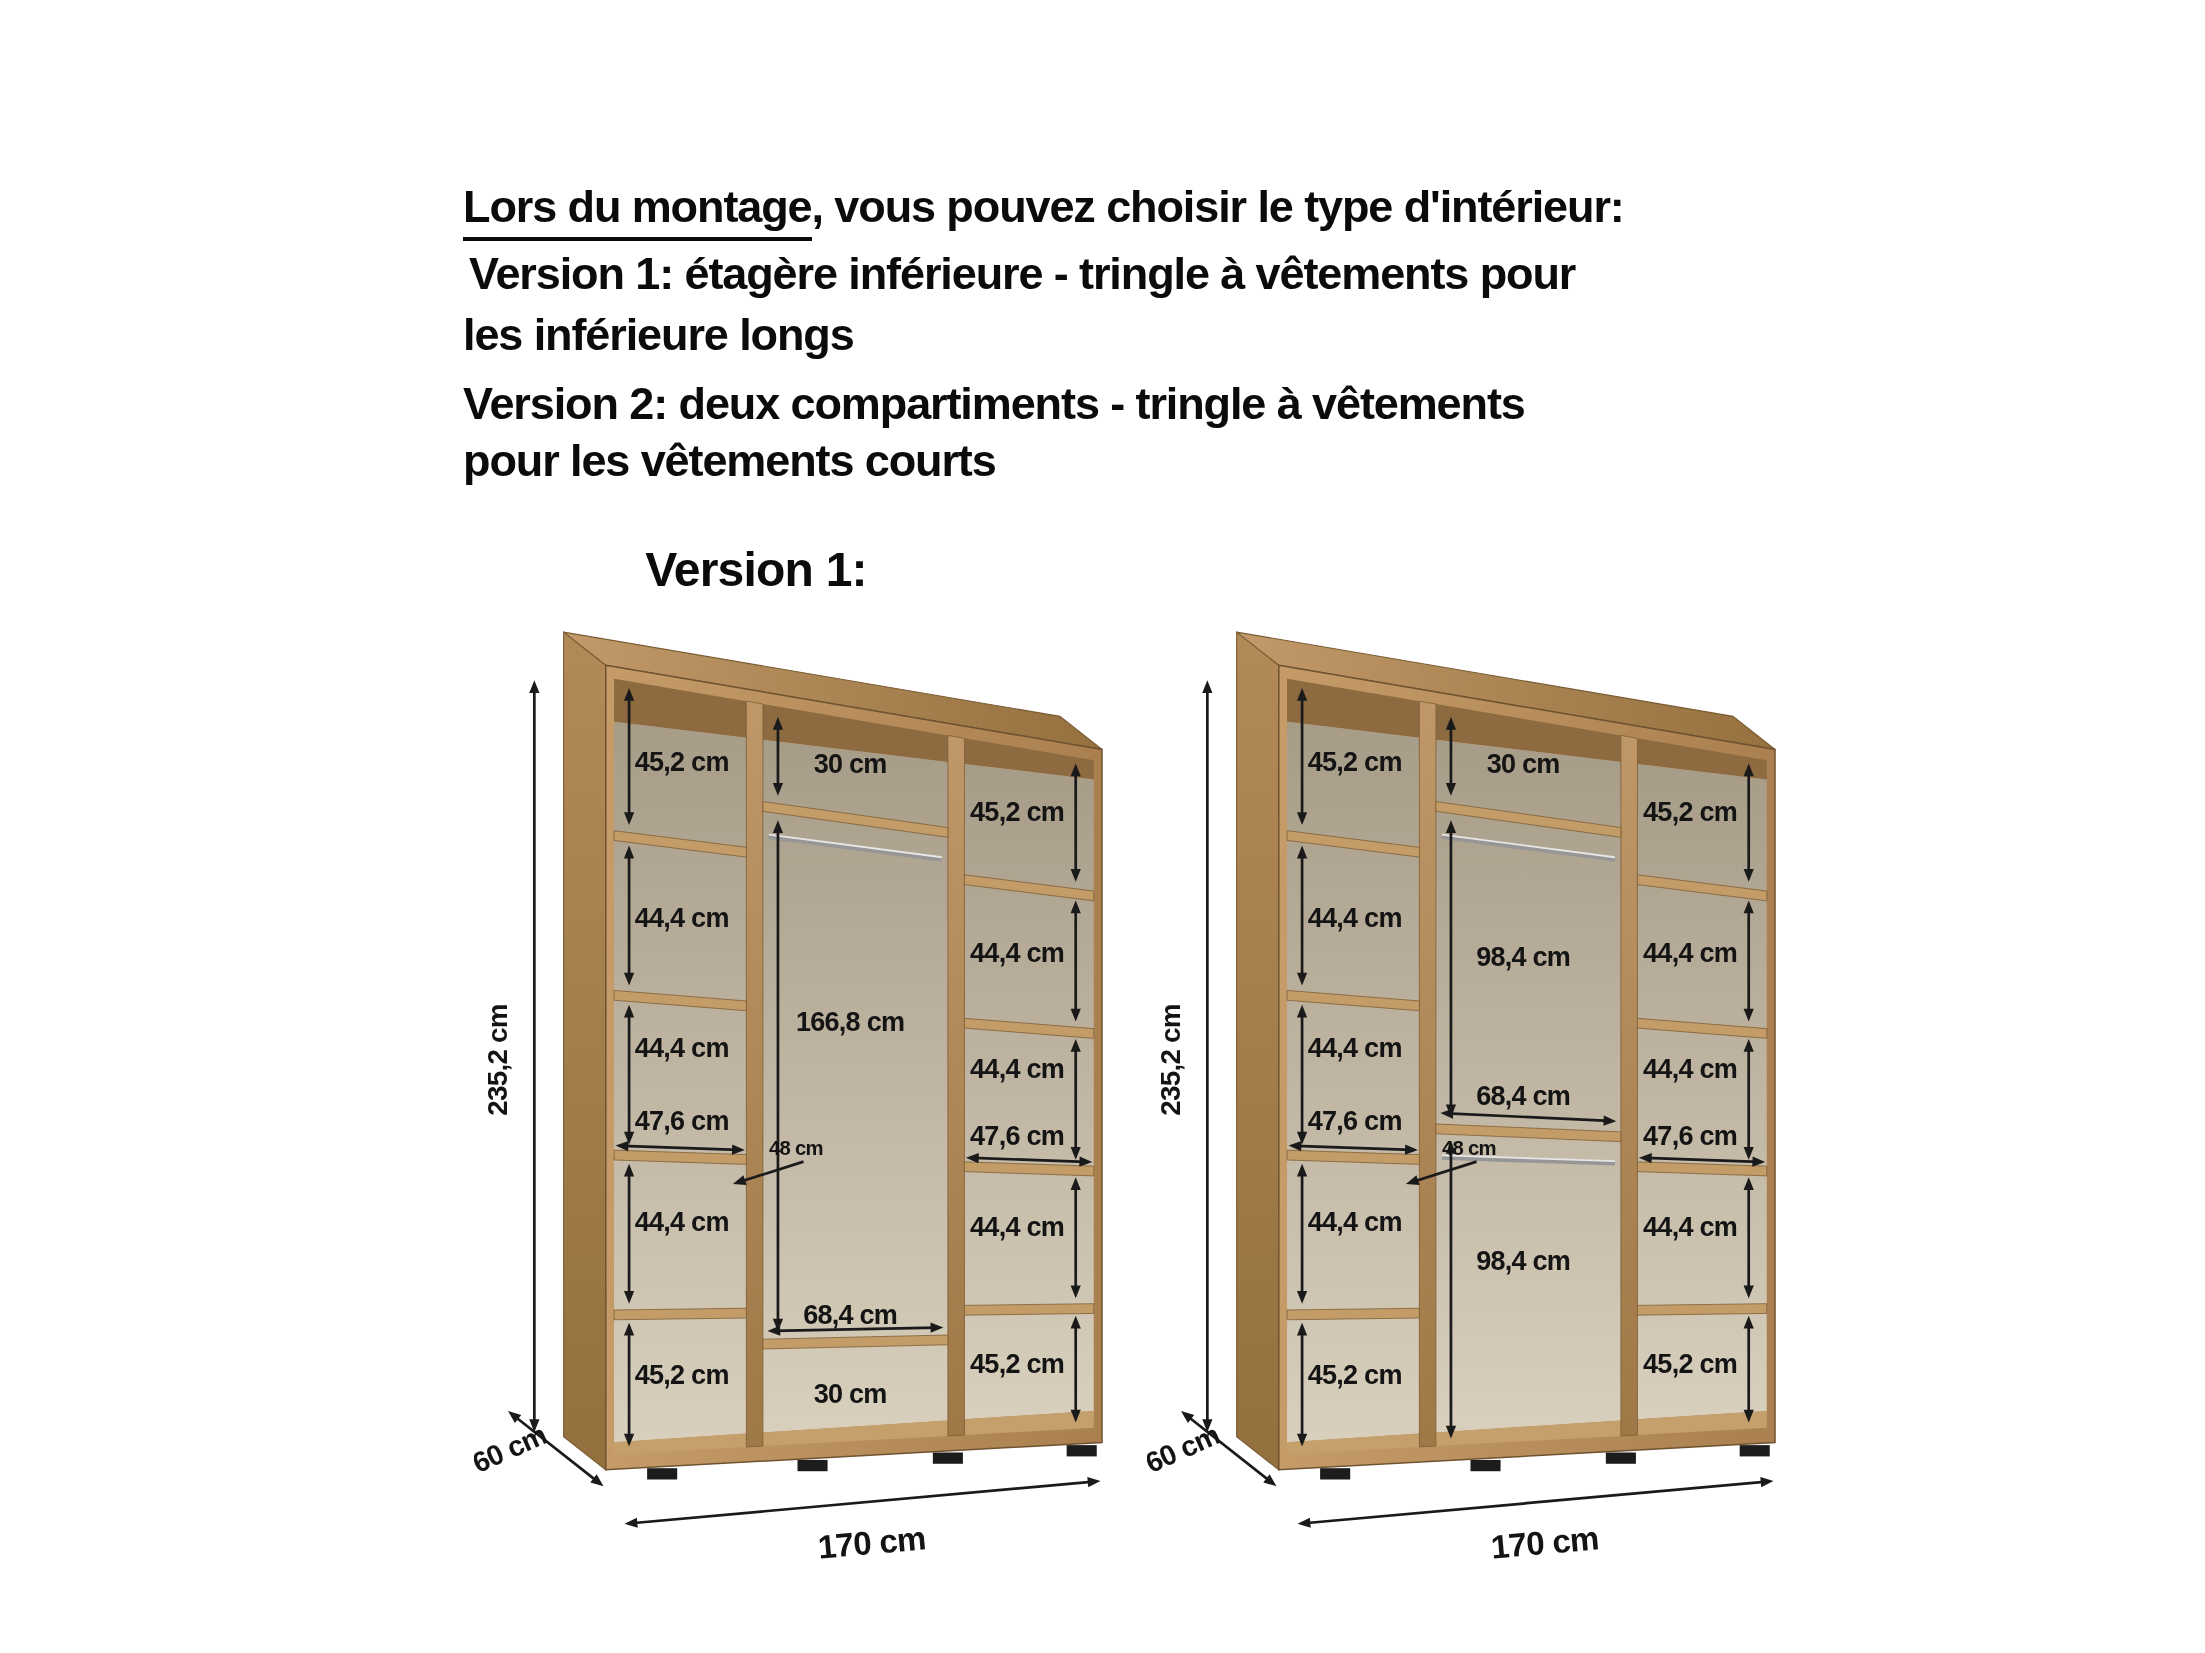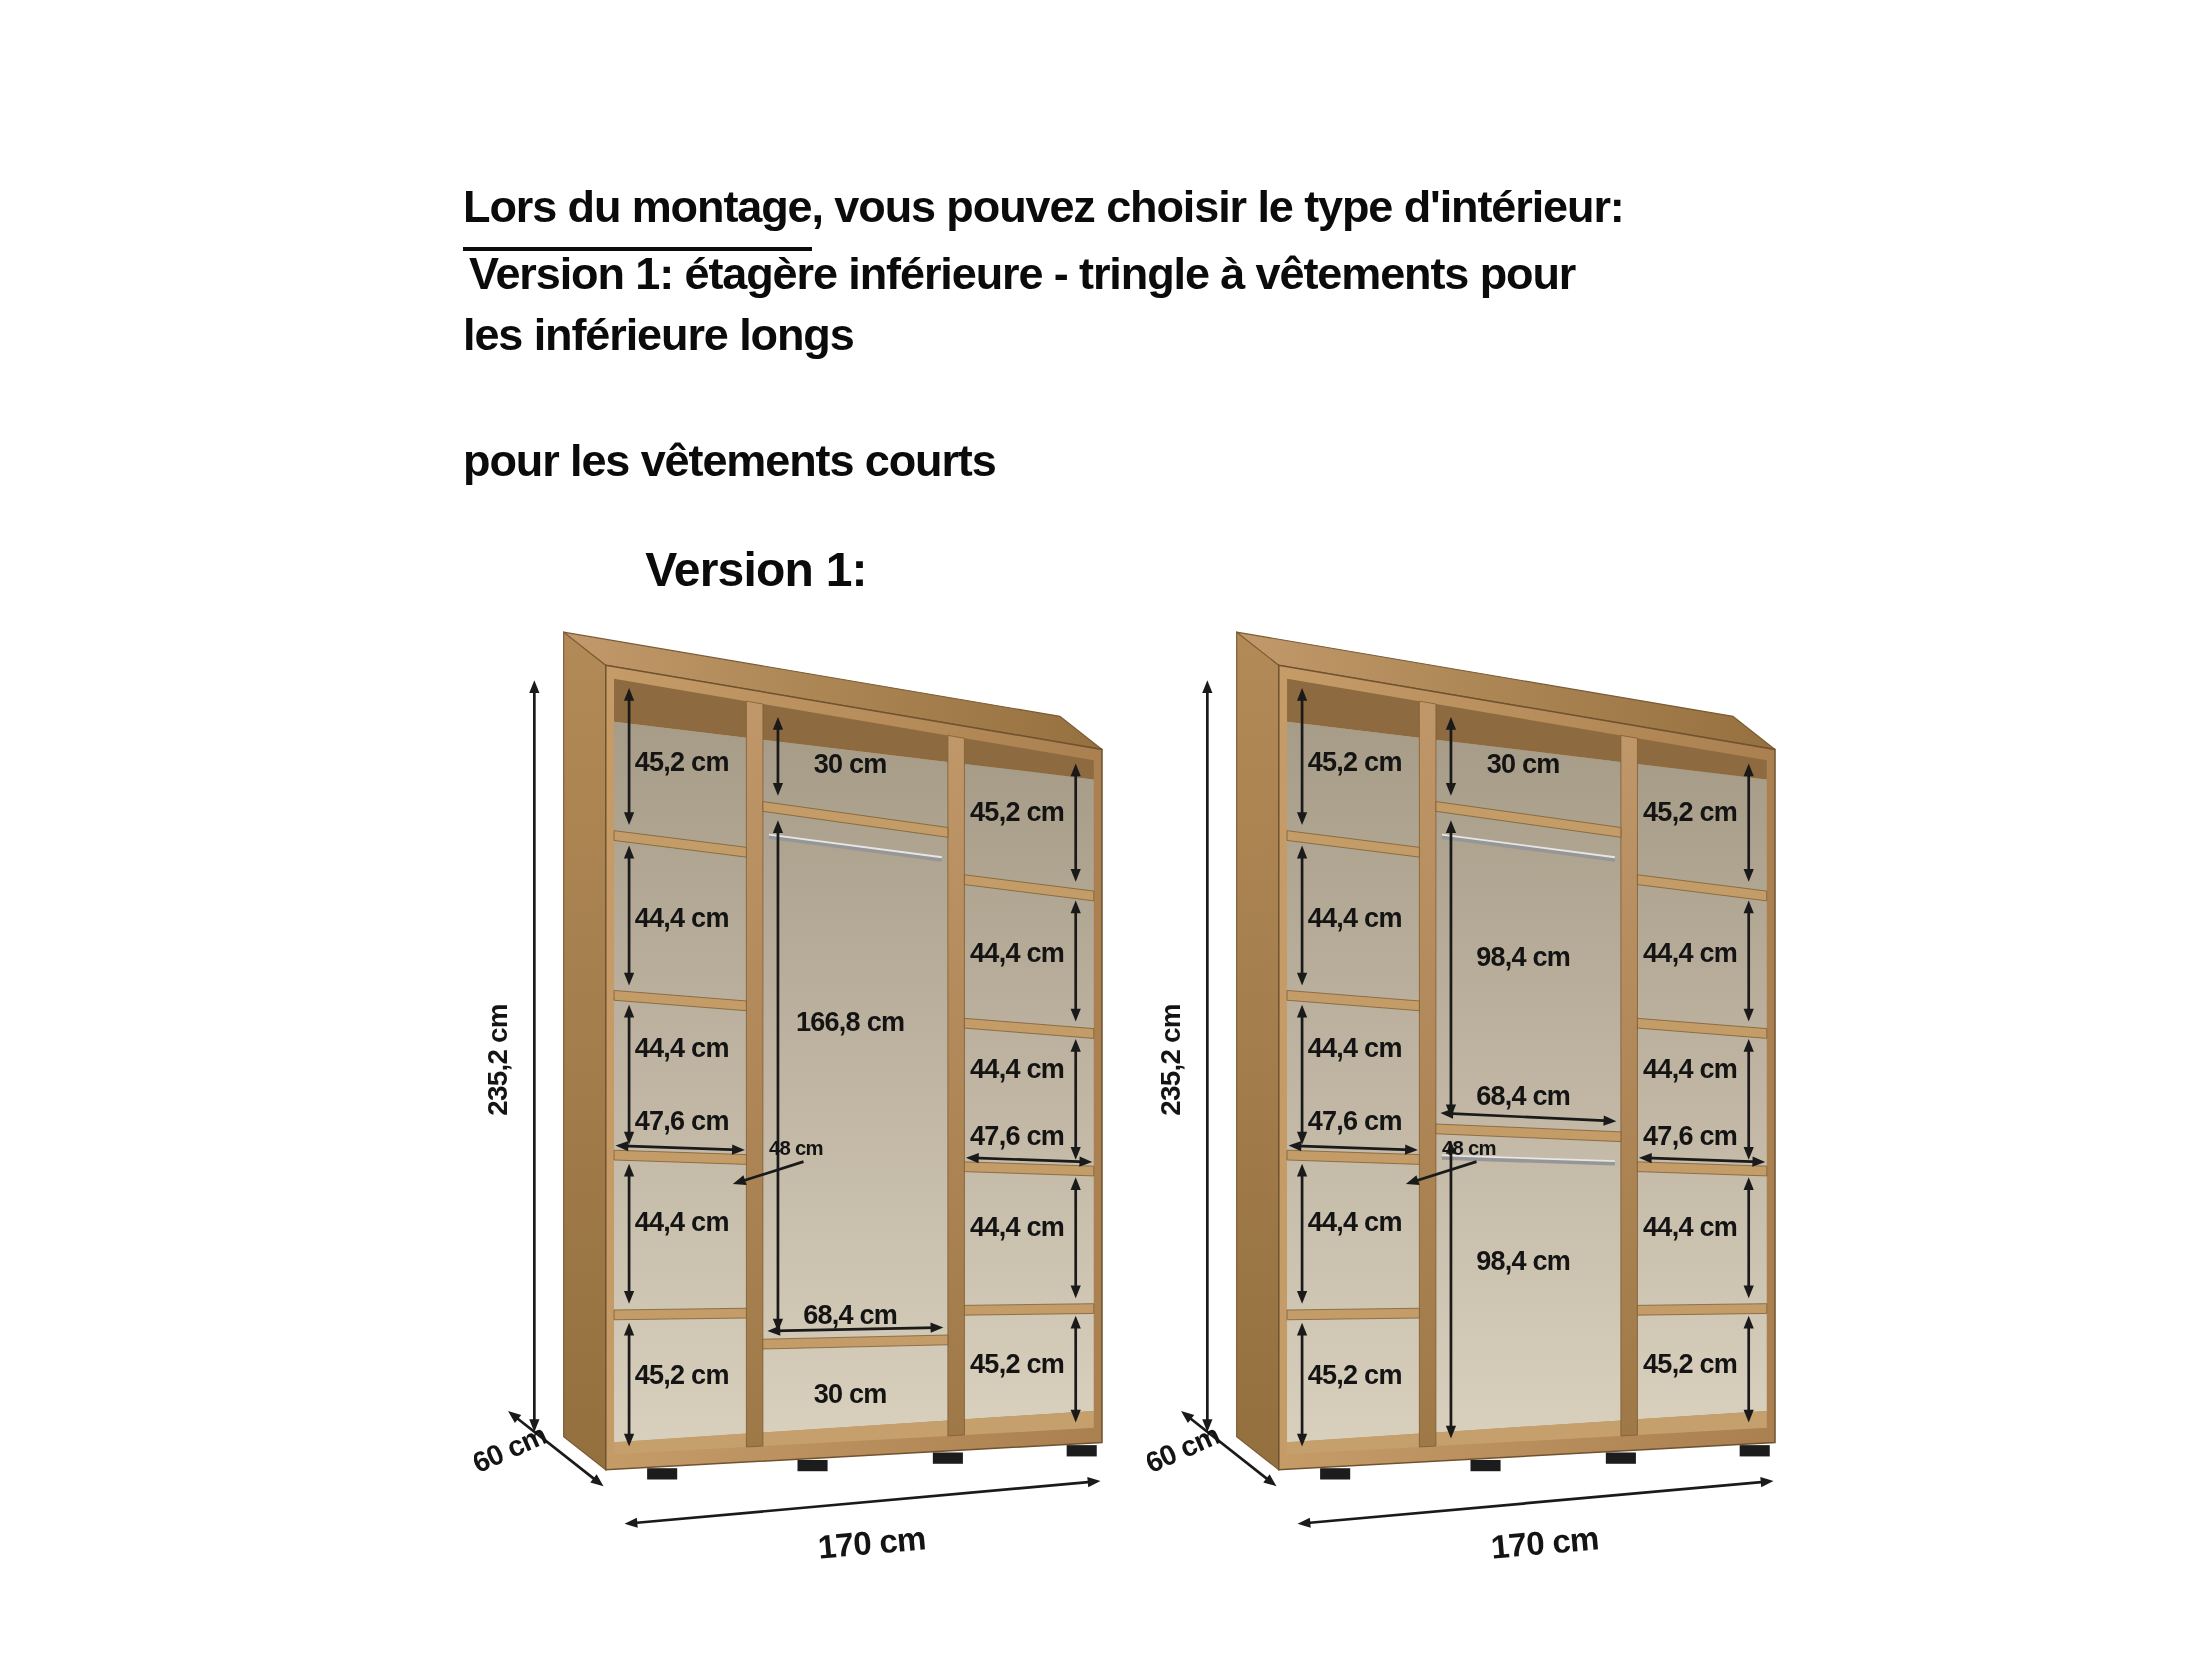--- a/index.html
+++ b/index.html
@@ -9,40 +9,41 @@
     font-family:"Liberation Sans", sans-serif;
     position:relative;
     overflow:hidden;
   }
   .page{position:absolute;left:0;top:0;width:2205px;height:1654px;background:#fff;}
   .hline{
     position:absolute;left:463px;
     font-size:45px;font-weight:700;color:#0b0b0b;
     letter-spacing:-1.1px;white-space:nowrap;
   }
-  .hline .u{border-bottom:4.5px solid #0b0b0b;padding-bottom:15px;}
+  .hline .u{border-bottom:4.5px solid #0b0b0b;padding-bottom:5px;}
   .diagram-title{
     position:absolute;width:346px;text-align:center;
     font-size:48px;font-weight:700;color:#0b0b0b;letter-spacing:-0.8px;
     white-space:nowrap;
   }
   #title-v1{left:583px;top:542px;}
   #title-v2{left:1418px;top:566px;}
   .wardrobe-svg{position:absolute;width:647px;height:1000px;}
   #wardrobe-v1{left:474px;top:575px;}
   #wardrobe-v2{left:1147px;top:575px;}
 </style>
 </head>
 <body>
 
 <div class="page">
 
   <div class="hline" style="top:181px;"><span class="u">Lors du montage</span><span>, vous pouvez choisir le type d'intérieur:</span></div>
   <div class="hline" style="top:248px;margin-left:6px;">Version 1: étagère inférieure - tringle à vêtements pour</div>
   <div class="hline" style="top:309px;">les inférieure longs</div>
+  <div class="hline" style="top:378px;">Version 2: deux compartiments - tringle à vêtements</div>
   <div class="hline" style="top:435px;">pour les vêtements courts</div>
 
   <div class="diagram-title" id="title-v1">Version 1:</div>
 
   <svg id="wardrobe-v1" class="wardrobe-svg" viewBox="0 0 860 1330">
       <defs>
         <linearGradient id="g0_front" x1="0" y1="0" x2="1" y2="0">
           <stop offset="0" stop-color="#c59c68"></stop>
           <stop offset="1" stop-color="#aa8050"></stop>
         </linearGradient>

